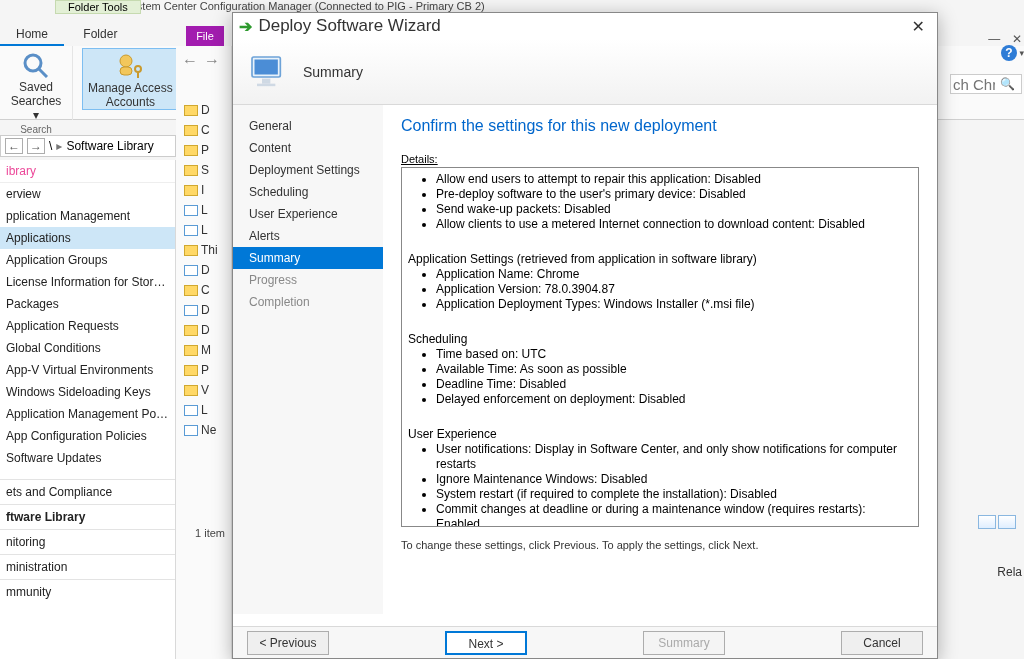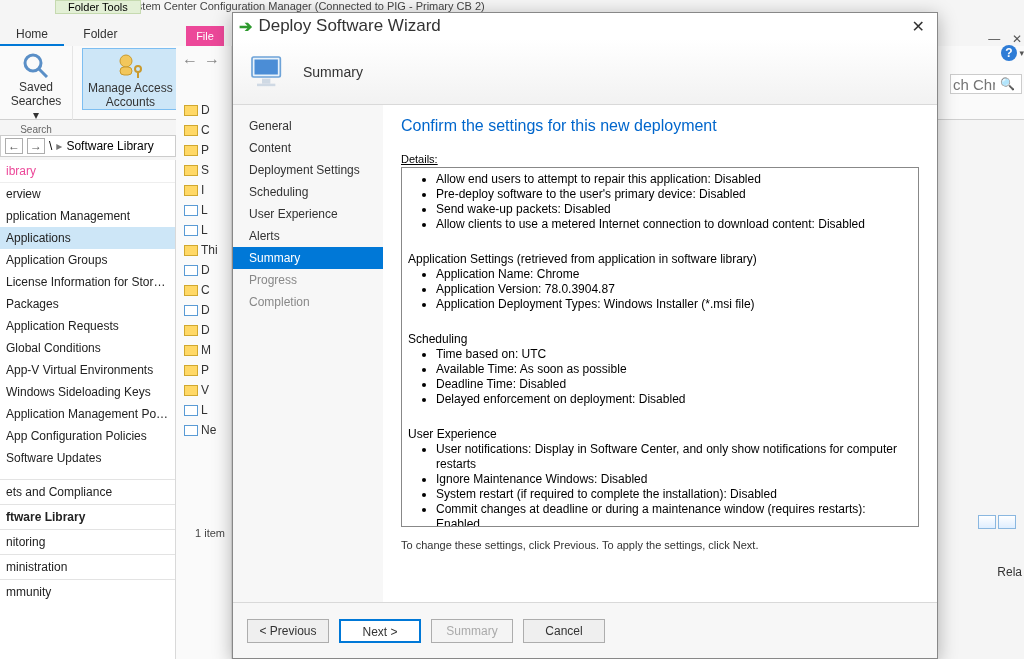--- a/index.html
+++ b/index.html
@@ -64,26 +64,26 @@
 .wiz-nav .ni.dim { color:#888;}
 
 .wiz-main { flex:1; padding:12px 18px 10px 18px; overflow:hidden;}
 .wiz-main h2 { font-size:16px; font-weight:normal; color:#0066cc; margin-bottom:18px;}
 .detail-label { font-size:11px; text-decoration:underline; margin-bottom:2px;}
 .detail-box { border:1px solid #888; height:360px; overflow-y:scroll; padding:4px 6px 6px 6px; font-size:11px; line-height:1.25;}
 .detail-box ul { list-style:disc; margin-left:28px;}
 .detail-box .sh { margin-top:20px;}
 .hint { font-size:11px; color:#333; margin-top:12px;}
 
-.wiz-footer { position:absolute; bottom:0; left:0; right:0; height:56px; border-top:1px solid #d9d9d9; display:flex; align-items:center; justify-content:flex-start; padding:0 14px; gap:10px; background:#f7f7f7;}
+.wiz-footer { position:absolute; bottom:0; left:0; right:0; height:32px; border-top:1px solid #d9d9d9; display:flex; align-items:center; justify-content:space-between; padding:0 14px; gap:10px; background:#f7f7f7;}
 .wbtn { min-width:82px; height:24px; border:1px solid #adadad; background:#efefef; font-size:12px; color:#333; text-align:center; line-height:22px; cursor:default;}
 .wbtn.primary { border:2px solid #0078d7; background:#fff;}
 .wbtn.disabled { color:#aaa; background:#f4f4f4;}
 
-.file-tab { position:absolute; top:26px; left:186px; width:38px; height:20px; background:#ec4899; color:#fff; font-size:11px; display:flex; align-items:center; justify-content:center;}
+.file-tab { position:absolute; top:26px; left:186px; width:38px; height:20px; background:#a21caf; color:#fff; font-size:11px; display:flex; align-items:center; justify-content:center;}
 </style>
 </head>
 <body>
 
 <div class="sccm-bg">
   <div class="titlebar-bg">System Center Configuration Manager (Connected to PIG - Primary CB 2)</div>
   <div class="tab-folder-tools">Folder Tools</div>
 
   <div class="ribbon-tabs">
     <span class="rt active">Home</span>

